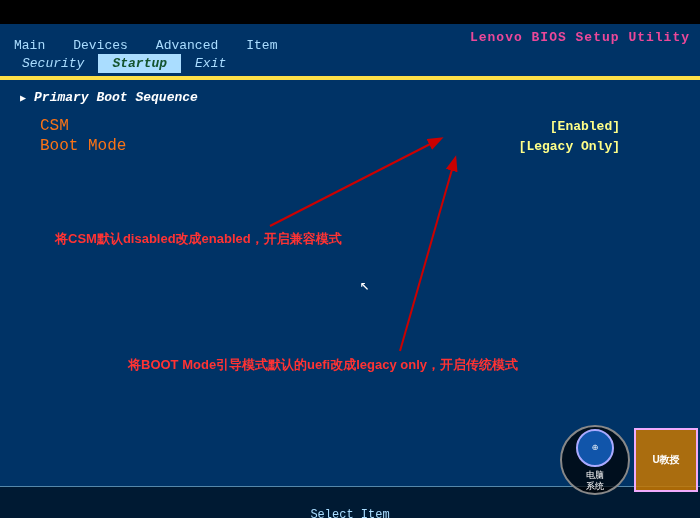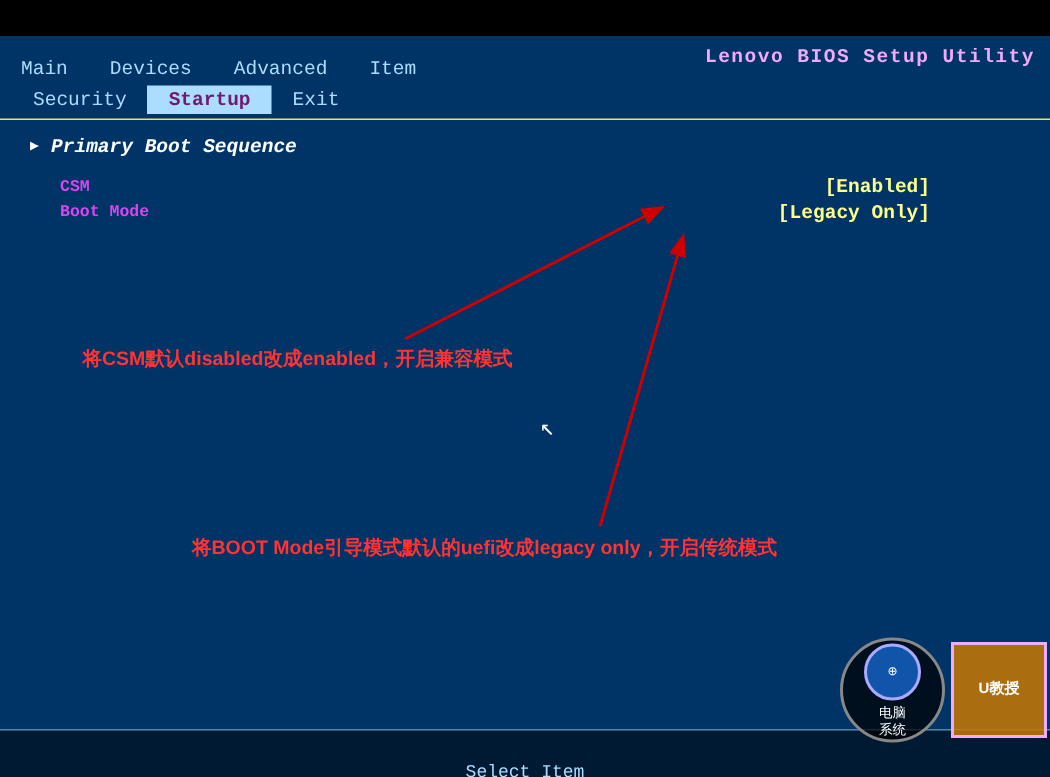--- a/index.html
+++ b/index.html
@@ -41,21 +41,21 @@
       background: #003366;
       z-index: 10;
       display: flex;
       align-items: stretch;
     }
 
     .menu-bar-title {
       position: absolute;
       right: 10px;
       top: 6px;
-      color: #f0abfc;
+      color: #ec4899;
       font-size: 13px;
       font-weight: bold;
       letter-spacing: 1px;
     }
 
     .menu-items {
       display: flex;
       align-items: stretch;
       padding-top: 4px;
     }
@@ -73,36 +73,37 @@
     
     .menu-bar2 {
       position: absolute;
       top: 30px;
       left: 0;
       right: 0;
       height: 26px;
       background: #003366;
       z-index: 10;
       display: flex;
-      align-items: center;
+      align-items: flex-start;
       padding-left: 8px;
-      border-bottom: 1px solid #fde047;
+      border-bottom: 4px solid #fde047;
+      font-style: italic;
     }
 
     .menu-item2 {
       color: #aaddff;
       font-size: 13px;
       padding: 2px 14px;
       cursor: pointer;
       white-space: nowrap;
     }
 
     .menu-item2.active {
       background: #aaddff;
-      color: #701a75;
+      color: #14532d;
       font-weight: bold;
     }
 
     
     .content-area {
       position: absolute;
       top: 56px;
       left: 0;
       right: 0;
       bottom: 40px;
@@ -136,23 +137,23 @@
     }
 
     .setting-row {
       display: flex;
       justify-content: space-between;
       align-items: center;
       margin-bottom: 2px;
     }
 
     .setting-name {
-      color: #d946ef;
-      font-size: 11px;
-      font-weight: bold;
+      color: #f97316;
+      font-size: 16px;
+      font-weight: normal;
     }
 
     .setting-value {
       color: #ffff88;
       font-size: 13px;
       font-weight: bold;
       margin-right: 60px;
       text-align: right;
     }
 

